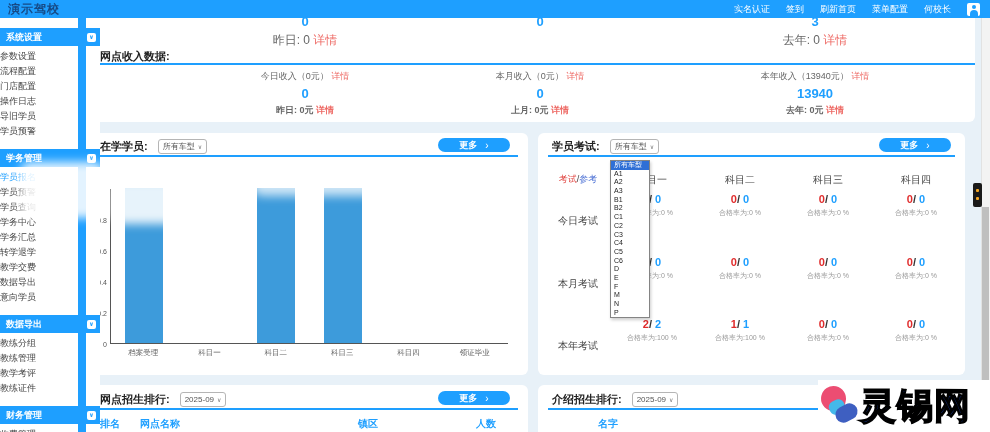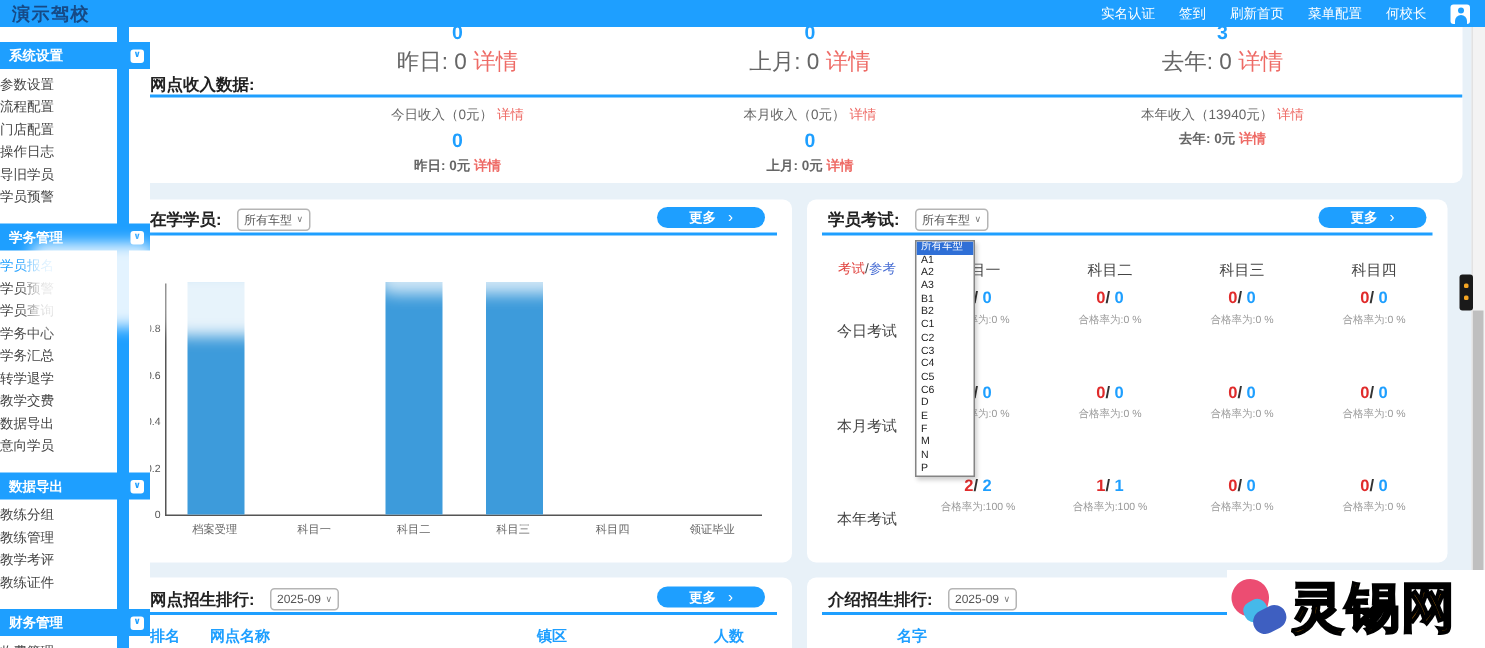--- a/index.html
+++ b/index.html
@@ -35,21 +35,21 @@
   .select .arr { font-size:6px; color:#777; }
   .more-btn { position:absolute; height:14px; width:72px; background:#1E9FFF; border-radius:8px; color:#fff; font-size:9px; font-weight:bold; display:flex; align-items:center; justify-content:center; gap:8px; cursor:pointer; }
   .more-btn .arr { font-size:10px; font-weight:normal; }
   .detail-link { color:#ee6b66; cursor:pointer; }
   .num-blue { color:#1E9FFF; font-weight:bold; }
   
   #card1 { left:88px; top:18px; width:887px; height:104px; border-radius:0 0 6px 6px; overflow:hidden; }
   .ov-col { position:absolute; width:200px; text-align:center; }
   .ov-clip { height:9px; overflow:hidden; }
   .ov-clip .val { display:inline-block; font-size:13px; margin-top:-5px; }
-  .ov-sub { margin-top:5px; font-size:15px; color:#666; }
+  .ov-sub { margin-top:5px; font-size:12px; color:#666; }
   #income-title { position:absolute; left:12px; top:31px; }
   #card1 .hrule { top:45px; left:0; right:0; }
   .inc-col { position:absolute; top:52px; width:220px; text-align:center; }
   .inc-label { font-size:9px; color:#666; }
   .inc-val { margin-top:3px; font-size:13px; }
   .inc-sub { margin-top:3px; font-size:9px; color:#666;font-weight:bold; }
   
   #card2 { left:88px; top:133px; width:440px; height:242px; }
   #card3 { left:538px; top:133px; width:427px; height:242px; }
   .card-head { position:absolute; left:12px; top:6px; display:flex; align-items:center; gap:10px; }
@@ -81,21 +81,21 @@
   #card4 { left:88px; top:385px; width:440px; height:90px; }
   #card5 { left:538px; top:385px; width:427px; height:90px; }
   #card4 .hrule, #card5 .hrule { top:23px; }
   .rank-headers span { position:absolute; top:32px; font-size:10px; font-weight:bold; color:#1E9FFF; }
   
   #logo { position:absolute; left:818px; top:380px; width:172px; height:52px; background:#fff; z-index:30; display:flex; align-items:center; }
   .logo-icon { position:relative; width:40px; height:46px; margin-left:2px; }
   .logo-pink { position:absolute; left:1px; top:3px; width:25px; height:25px; background:#ec4d72; border-radius:50% 50% 12% 50%; transform:rotate(12deg); }
   .logo-light { position:absolute; left:9px; top:17px; width:16px; height:14px; background:#45b9ea; border-radius:6px; transform:rotate(-28deg); }
   .logo-blue { position:absolute; left:15px; top:22px; width:23px; height:16px; background:#3e5fc1; border-radius:8px; transform:rotate(-28deg); }
-  .logo-text { font-family:"DejaVu Sans","Liberation Sans",sans-serif; font-size:36px; font-weight:900; color:#a16207; letter-spacing:1px; -webkit-text-stroke:1.5px #000; line-height:52px; }
+  .logo-text { font-family:"DejaVu Sans","Liberation Sans",sans-serif; font-size:36px; font-weight:900; color:#1d4ed8; letter-spacing:1px; -webkit-text-stroke:1.5px #000; line-height:52px; }
   
   .scroll-track { position:absolute; left:981px; top:18px; width:9px; height:414px; background:#f3f3f3; border-left:1px solid #e2e2e2; z-index:8; }
   .scroll-thumb { position:absolute; left:982px; top:207px; width:7px; height:226px; background:#bfbfbf; z-index:9; cursor:pointer; }
   .float-widget { position:absolute; left:973px; top:183px; width:9px; height:24px; background:#1a1a1a; border-radius:2px; z-index:9; cursor:pointer; }
   .float-widget i { position:absolute; left:3px; width:3px; height:3px; background:#f5a623; border-radius:1px; }
   .float-widget i:first-child { top:6px; }
   .float-widget i:last-child { top:14px; }
   
   .blur-patch { position:absolute; background:rgba(255,255,255,.88); filter:blur(5px); border-radius:10px; z-index:15; pointer-events:none; }
   #patch1 { left:20px; top:162px; width:84px; height:56px; }
@@ -169,21 +169,20 @@
 <div class="side-strip"></div>
 
 <div class="card" id="card1">
   <div id="ovCols">
       <div class="ov-col" style="left: 117px; top: 0px;">
         <div class="ov-clip"><span class="val num-blue">0</span></div>
         <div class="ov-sub"><span>昨日: 0 </span><span class="detail-link">详情</span></div>
       </div>
       <div class="ov-col" style="left: 352px; top: 0px;">
         <div class="ov-clip"><span class="val num-blue">0</span></div>
-        <div class="ov-sub"><span>上月: 0 </span><span class="detail-link">详情</span></div>
       </div>
       <div class="ov-col" style="left: 627px; top: 0px;">
         <div class="ov-clip"><span class="val num-blue">3</span></div>
         <div class="ov-sub"><span>去年: 0 </span><span class="detail-link">详情</span></div>
       </div>
     </div>
   <div class="card-title" id="income-title">网点收入数据:</div>
   <div class="hrule"></div>
   <div id="incCols">
       <div class="inc-col" style="left: 107px;">
@@ -191,20 +190,21 @@
         <div class="inc-val num-blue">0</div>
         <div class="inc-sub"><span>昨日: 0元 </span><span class="detail-link">详情</span></div>
       </div>
       <div class="inc-col" style="left: 342px;">
         <div class="inc-label"><span>本月收入（0元）  </span><span class="detail-link">详情</span></div>
         <div class="inc-val num-blue">0</div>
         <div class="inc-sub"><span>上月: 0元 </span><span class="detail-link">详情</span></div>
       </div>
       <div class="inc-col" style="left: 617px;">
         <div class="inc-label"><span>本年收入（13940元）  </span><span class="detail-link">详情</span></div>
+        <div class="inc-val num-blue">13940</div>
         <div class="inc-sub"><span>去年: 0元 </span><span class="detail-link">详情</span></div>
       </div>
     </div>
 </div>
 
 <div class="card" id="card2">
   <div class="card-head">
     <span class="card-title">在学学员:</span>
     <span class="select">
       <span>所有车型</span>

